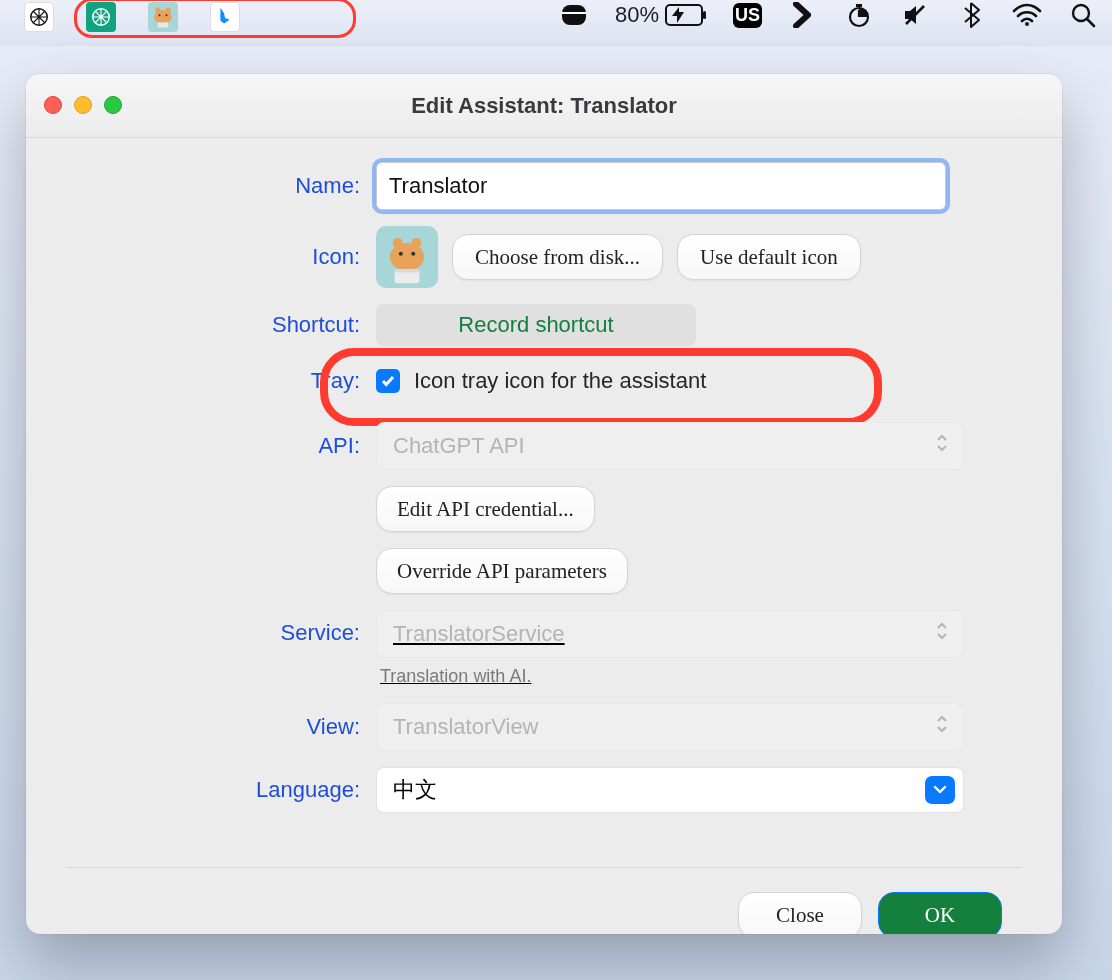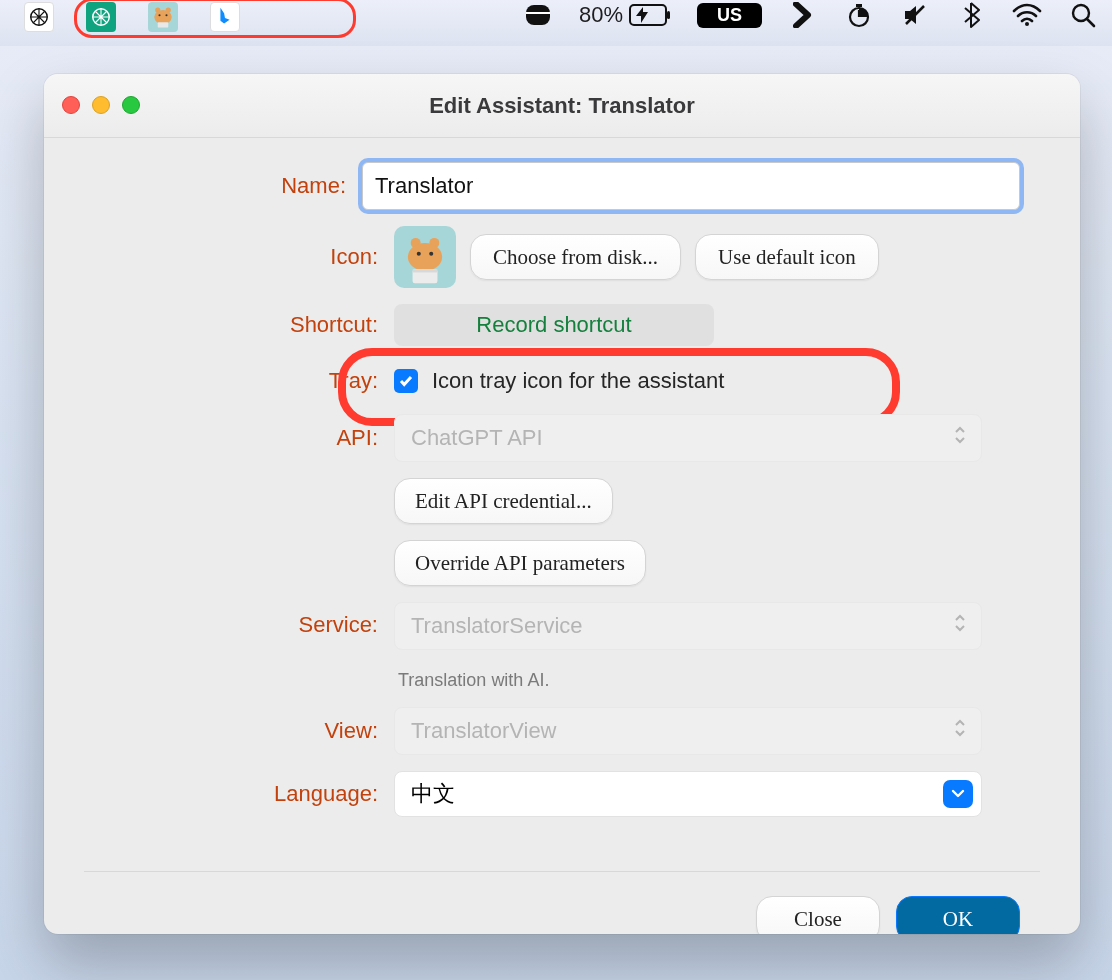--- a/index.html
+++ b/index.html
@@ -49,26 +49,26 @@
 
   .menubar .right-group {
     margin-left: auto;
     display: flex;
     align-items: center;
     gap: 26px;
     color: #1d1d1f;
   }
   .menubar .ic { width: 30px; height: 30px; display:flex; align-items:center; justify-content:center; }
   .battery-wrap { display:flex; align-items:center; gap:6px; font-size:22px; font-weight:500; }
-  .us-badge { background:#000; color:#fff; border-radius:6px; padding:2px 20px; font-weight:700; font-size:18px; }
+  .us-badge { background:#000; color:#fff; border-radius:6px; padding:2px 2px; font-weight:700; font-size:18px; }
 
   
   .window {
     position: absolute;
-    left: 44px; top: 74px;
+    left: 26px; top: 74px;
     width: 1036px; height: 860px;
     background: #ececec;
     border-radius: 14px;
     box-shadow: 0 30px 60px rgba(0,0,0,0.25), 0 0 0 1px rgba(0,0,0,0.05);
     overflow: hidden;
   }
   .titlebar {
     height: 64px;
     background: linear-gradient(#f6f6f6, #ececec);
     border-bottom: 1px solid #d8d8d8;
@@ -93,26 +93,26 @@
     display: flex;
     align-items: center;
     margin-bottom: 16px;
     position: relative;
   }
   .label {
     width: 290px;
     text-align: right;
     padding-right: 16px;
     font-size: 22px;
-    color: #c2410c;
+    color: #1d4ed8;
   }
   .field { flex: 1; display:flex; align-items:center; gap:14px; flex-wrap:wrap; }
 
   .text-input {
-    width: 658px;
+    width: 570px;
     height: 48px;
     border: 1px solid #c9c9c9;
     border-radius: 6px;
     background: #fff;
     font-size: 22px;
     padding: 0 12px;
     color: #111;
     box-shadow: 0 0 0 4px rgba(30,120,255,0.45);
     outline: none;
   }
@@ -131,21 +131,21 @@
     border-radius: 16px;
     border: 1px solid #d4d4d4;
     background: linear-gradient(#ffffff, #f7f7f7);
     font-size: 21px;
     color: #222;
     box-shadow: 0 1px 2px rgba(0,0,0,0.06);
     cursor: default;
     font-family: Liberation Serif, serif;
   }
   .btn.wide { padding: 0 22px; }
-  .btn.primary { background:#0369a1; border-color:#087aff; color:#fff; font-weight:500; }
+  .btn.primary { background:#15803d; border-color:#087aff; color:#fff; font-weight:500; }
 
   .record-area {
     width: 320px; height: 42px;
     border-radius: 8px;
     background: #e0e0e0;
     display:flex; align-items:center; justify-content:center;
     font-size: 22px; color:#15803d;
   }
 
   .checkbox {
@@ -342,21 +342,21 @@
 
     <div class="row">
       <div class="label">Shortcut:</div>
       <div class="field">
         <div class="record-area">
           <span>Record shortcut</span>
         </div>
       </div>
     </div>
 
-    <div class="row" style="margin-top:22px; margin-bottom:20px;">
+    <div class="row" style="margin-top:22px; margin-bottom:28px;">
       <div class="tray-annot"></div>
       <div class="label">Tray:</div>
       <div class="field">
         <div class="checkbox">
           <svg width="16" height="16" viewBox="0 0 16 16">
               <path d="M3 8l3.2 3.5L13 4"></path>
             </svg>
         </div>
         <span class="check-label">Icon tray icon for the assistant</span>
       </div>
@@ -384,21 +384,21 @@
     </div>
     <div class="row">
       <div class="label"></div>
       <div class="field">
         <button class="btn">Override API parameters</button>
       </div>
     </div>
 
     <div class="row" style="align-items:flex-start;">
       <div class="label" style="padding-top:10px;">Service:</div>
-      <div class="field" style="flex-direction:row; align-items:flex-start; gap:14px;">
+      <div class="field" style="flex-direction:row; align-items:flex-start; gap:2px;text-decoration:underline;">
         <div class="select-like">
           <span>TranslatorService</span>
           <span class="caret">
             <svg width="14" height="20" viewBox="0 0 14 20">
                 <path d="M3 7l4-4 4 4M3 13l4 4 4-4" fill="none" stroke="#b4b4b4" stroke-width="2"></path>
               </svg>
           </span>
         </div>
         <div class="caption">Translation with AI.</div>
       </div>

